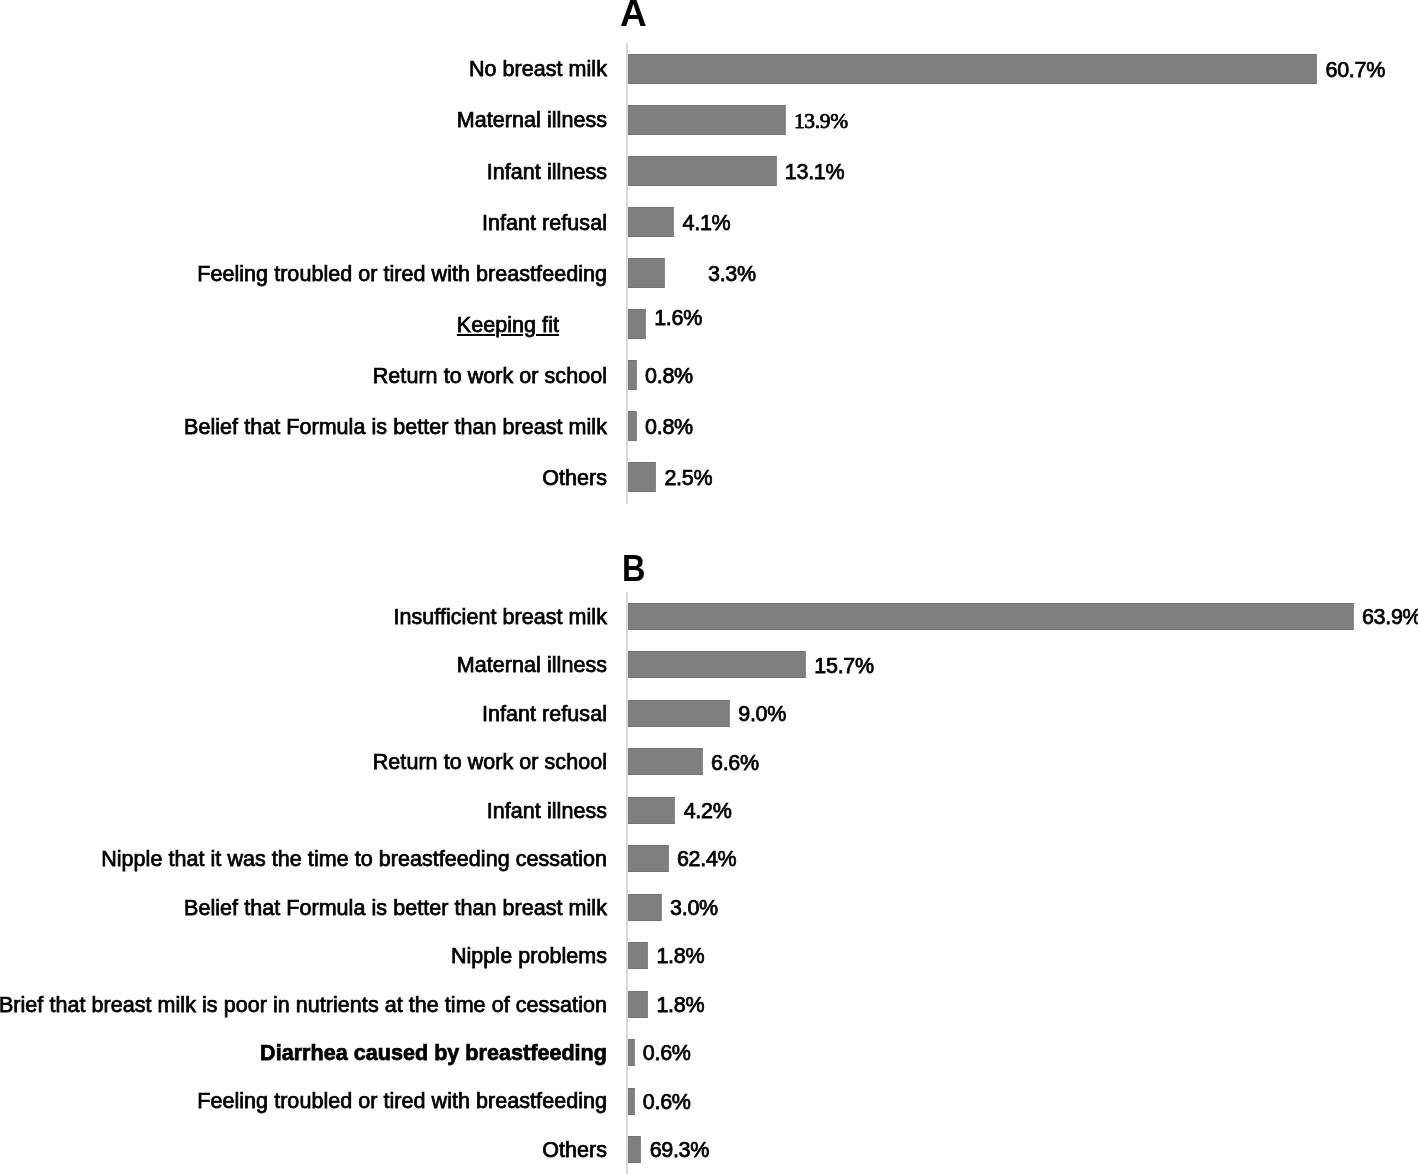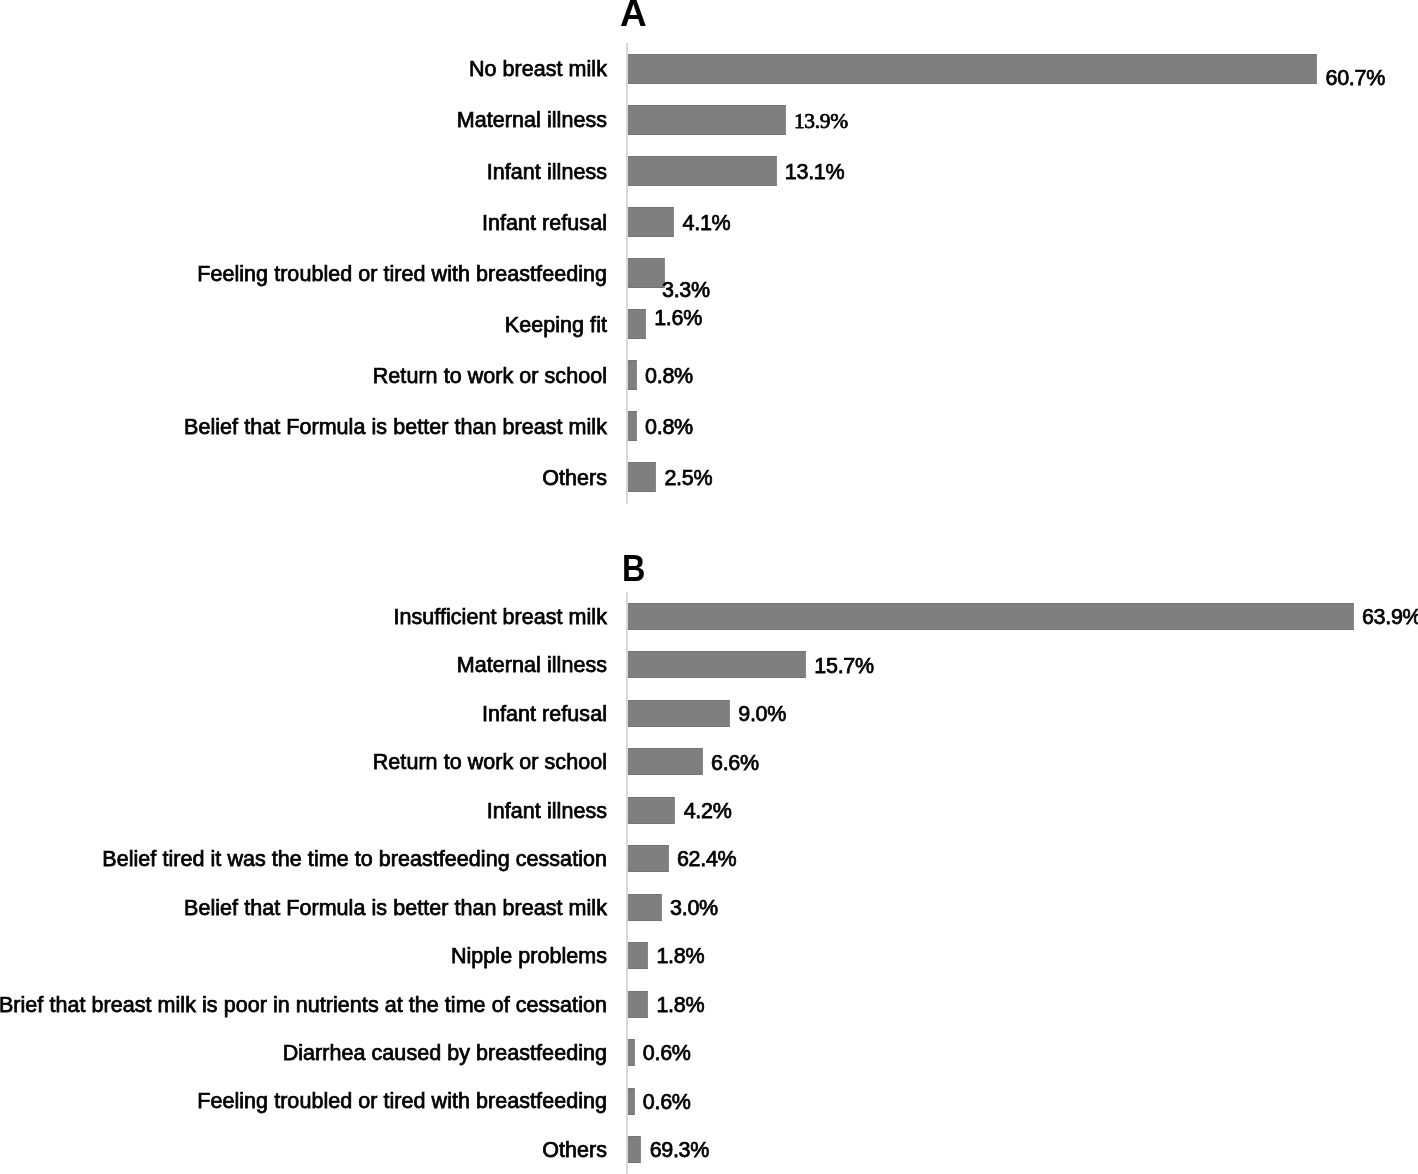--- a/index.html
+++ b/index.html
@@ -25,39 +25,39 @@
 
 <div class="figure">
 
   <div class="panel" id="panel-a" style="top:0">
     <div class="panel-letter" style="left:620px;top:-5px;font-size:37px">A</div>
     <div class="axis" style="left: 625.8px; top: 43px; height: 460.5px; background: rgb(217, 217, 217);"></div>
 
     <div class="plot-row">
       <div class="cat-label" style="right: 811px; top: 59.4px;">No breast milk</div>
       <div class="bar" style="left: 627.7px; top: 54px; width: 689.552px; height: 30px; background: rgb(127, 127, 127);"></div>
-      <div class="val-label" style="left: 1325.55px; top: 59.7px; margin-top: 8px;">60.7%</div>
+      <div class="val-label" style="left: 1325.55px; top: 59.7px;">60.7%</div>
 
       <div class="cat-label" style="right: 811px; top: 110.45px;">Maternal illness</div>
       <div class="bar" style="left: 627.7px; top: 105.05px; width: 157.904px; height: 30px; background: rgb(127, 127, 127);"></div>
       <div class="val-label" style="left: 793.904px; top: 110.75px; font-family: Liberation Serif, serif;">13.9%</div>
 
       <div class="cat-label" style="right: 811px; top: 161.5px;">Infant illness</div>
       <div class="bar" style="left: 627.7px; top: 156.1px; width: 148.816px; height: 30px; background: rgb(127, 127, 127);"></div>
       <div class="val-label" style="left: 784.816px; top: 161.8px;">13.1%</div>
 
       <div class="cat-label" style="right: 811px; top: 212.55px;">Infant refusal</div>
       <div class="bar" style="left: 627.7px; top: 207.15px; width: 46.576px; height: 30px; background: rgb(127, 127, 127);"></div>
       <div class="val-label" style="left: 682.576px; top: 212.85px;">4.1%</div>
 
       <div class="cat-label" style="right: 811px; top: 263.6px;">Feeling troubled or tired with breastfeeding</div>
       <div class="bar" style="left: 627.7px; top: 258.2px; width: 37.488px; height: 30px; background: rgb(127, 127, 127);"></div>
-      <div class="val-label" style="left: 662px; top: 263.9px; margin-top: 16px;">3.3%</div>
+      <div class="val-label" style="left: 708px; top: 263.9px;">3.3%</div>
 
-      <div class="cat-label" style="right: 811px; top: 314.65px;">Keeping fit</div>
+      <div class="cat-label" style="right: 859px; top: 314.65px; text-decoration: underline;">Keeping fit</div>
       <div class="bar" style="left: 627.7px; top: 309.25px; width: 18.176px; height: 30px; background: rgb(127, 127, 127);"></div>
       <div class="val-label" style="left: 654.176px; top: 308px;">1.6%</div>
 
       <div class="cat-label" style="right: 811px; top: 365.7px;">Return to work or school</div>
       <div class="bar" style="left: 627.7px; top: 360.3px; width: 9.088px; height: 30px; background: rgb(127, 127, 127);"></div>
       <div class="val-label" style="left: 645.088px; top: 366px;">0.8%</div>
 
       <div class="cat-label" style="right: 811px; top: 416.75px;">Belief that Formula is better than breast milk</div>
       <div class="bar" style="left: 627.7px; top: 411.35px; width: 9.088px; height: 30px; background: rgb(127, 127, 127);"></div>
       <div class="val-label" style="left: 645.088px; top: 417.05px;">0.8%</div>
@@ -86,37 +86,37 @@
       <div class="val-label" style="left: 738.24px; top: 704.1px;">9.0%</div>
 
       <div class="cat-label" style="right: 811px; top: 752.25px;">Return to work or school</div>
       <div class="bar" style="left: 627.7px; top: 748.35px; width: 74.976px; height: 27px; background: rgb(127, 127, 127);"></div>
       <div class="val-label" style="left: 710.976px; top: 752.55px;">6.6%</div>
 
       <div class="cat-label" style="right: 811px; top: 800.7px;">Infant illness</div>
       <div class="bar" style="left: 627.7px; top: 796.8px; width: 47.712px; height: 27px; background: rgb(127, 127, 127);"></div>
       <div class="val-label" style="left: 683.712px; top: 801px;">4.2%</div>
 
-      <div class="cat-label" style="right: 811px; top: 849.15px;">Belief tired it was the time to breastfeeding cessation</div>
+      <div class="cat-label" style="right: 811px; top: 849.15px;">Nipple that it was the time to breastfeeding cessation</div>
       <div class="bar" style="left: 627.7px; top: 845.25px; width: 40.896px; height: 27px; background: rgb(127, 127, 127);"></div>
       <div class="val-label" style="left: 676.896px; top: 849.45px;">62.4%</div>
 
       <div class="cat-label" style="right: 811px; top: 897.6px;">Belief that Formula is better than breast milk</div>
       <div class="bar" style="left: 627.7px; top: 893.7px; width: 34.08px; height: 27px; background: rgb(127, 127, 127);"></div>
       <div class="val-label" style="left: 670.08px; top: 897.9px;">3.0%</div>
 
       <div class="cat-label" style="right: 811px; top: 946.05px;">Nipple problems</div>
       <div class="bar" style="left: 627.7px; top: 942.15px; width: 20.448px; height: 27px; background: rgb(127, 127, 127);"></div>
       <div class="val-label" style="left: 656.448px; top: 946.35px;">1.8%</div>
 
       <div class="cat-label" style="right: 811px; top: 994.5px;">Brief that breast milk is poor in nutrients at the time of cessation</div>
       <div class="bar" style="left: 627.7px; top: 990.6px; width: 20.448px; height: 27px; background: rgb(127, 127, 127);"></div>
       <div class="val-label" style="left: 656.448px; top: 994.8px;">1.8%</div>
 
-      <div class="cat-label" style="right: 811px; top: 1042.95px;">Diarrhea caused by breastfeeding</div>
+      <div class="cat-label" style="right: 811px; top: 1042.95px; font-weight: bold;">Diarrhea caused by breastfeeding</div>
       <div class="bar" style="left: 627.7px; top: 1039.05px; width: 6.816px; height: 27px; background: rgb(127, 127, 127);"></div>
       <div class="val-label" style="left: 642.816px; top: 1043.25px;">0.6%</div>
 
       <div class="cat-label" style="right: 811px; top: 1091.4px;">Feeling troubled or tired with breastfeeding</div>
       <div class="bar" style="left: 627.7px; top: 1087.5px; width: 6.816px; height: 27px; background: rgb(127, 127, 127);"></div>
       <div class="val-label" style="left: 642.816px; top: 1091.7px;">0.6%</div>
 
       <div class="cat-label" style="right: 811px; top: 1139.85px;">Others</div>
       <div class="bar" style="left: 627.7px; top: 1135.95px; width: 13.632px; height: 27px; background: rgb(127, 127, 127);"></div>
       <div class="val-label" style="left: 649.632px; top: 1140.15px;">69.3%</div>

